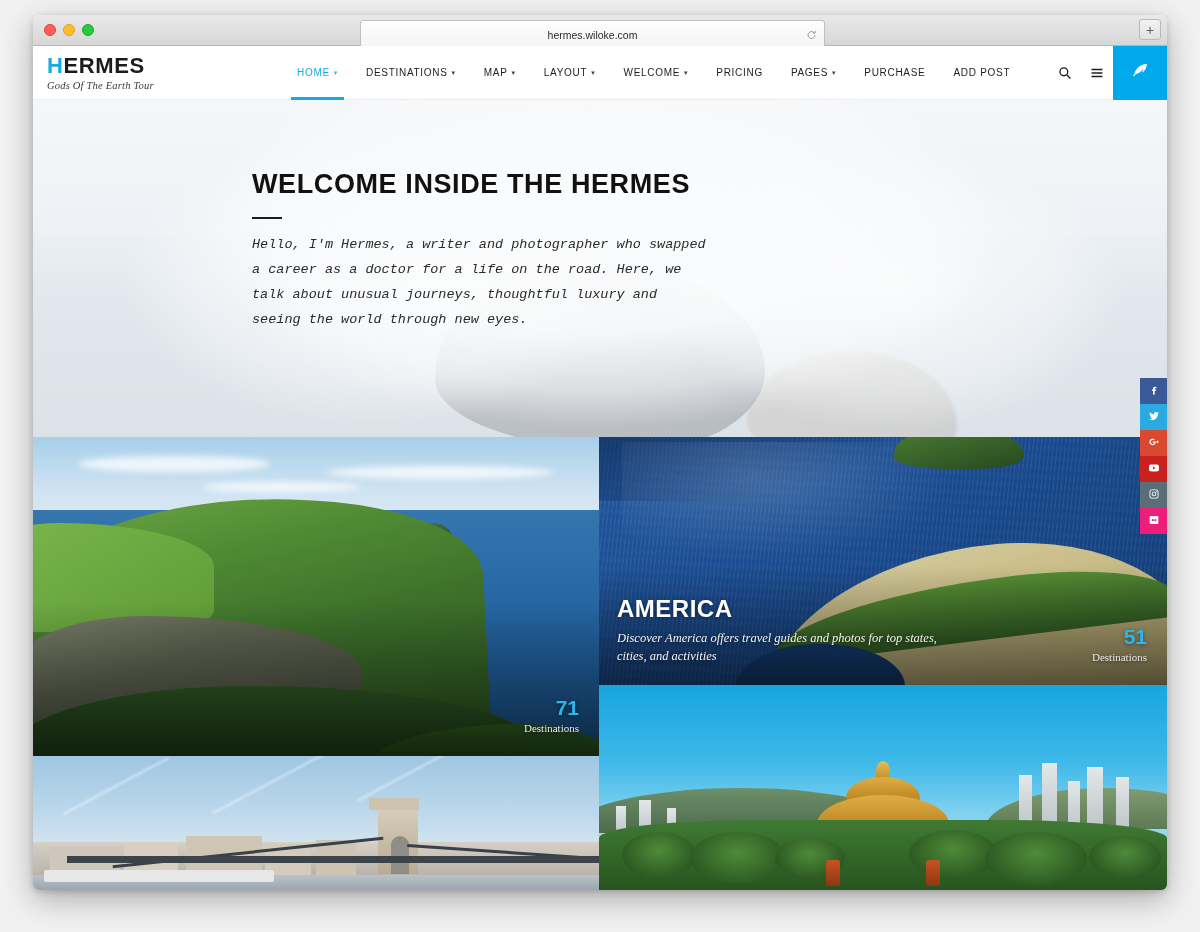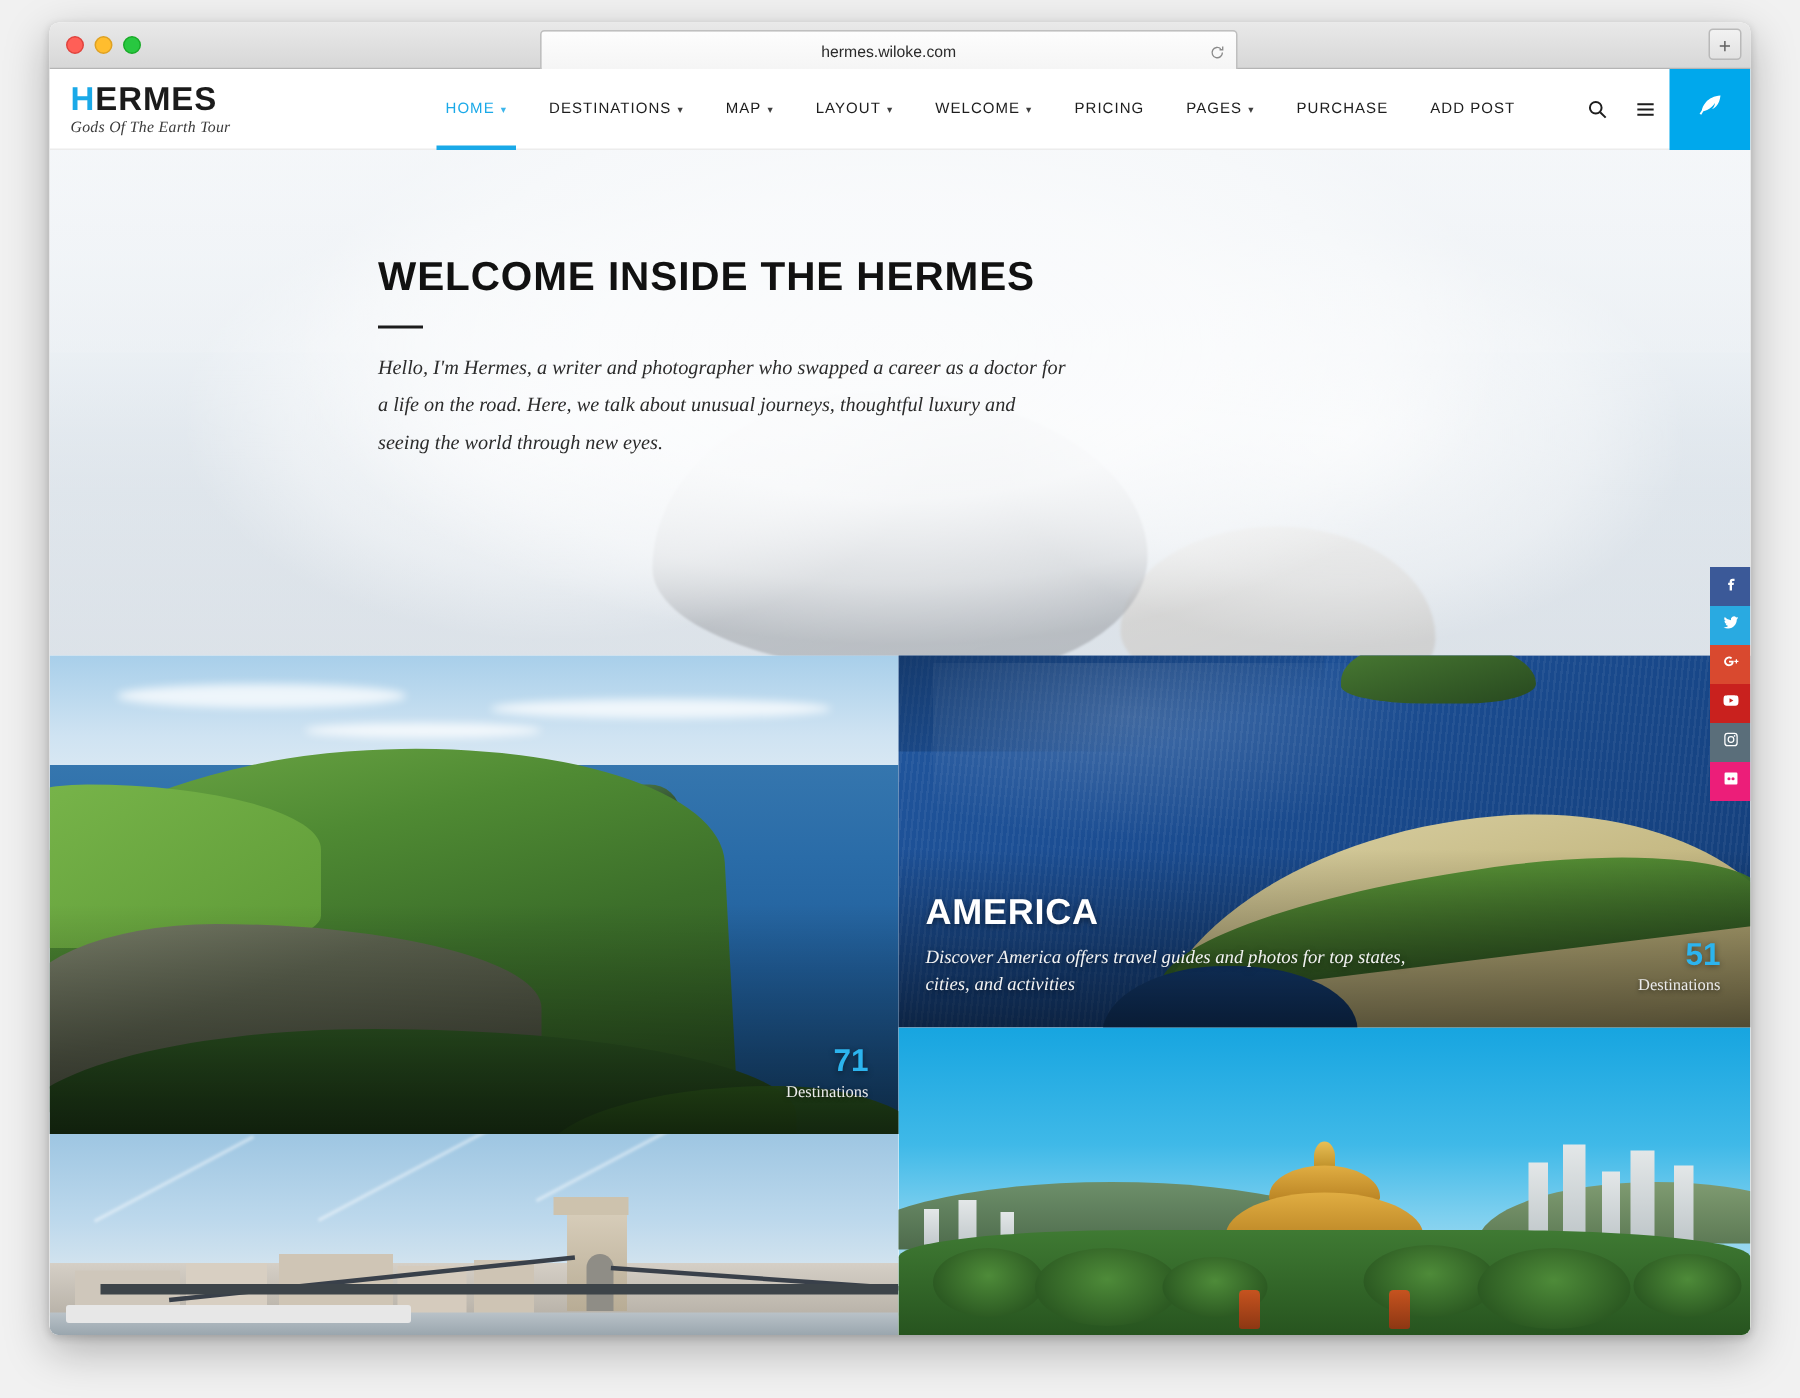--- a/index.html
+++ b/index.html
@@ -144,21 +144,21 @@
   }
   .hero-inner{
     position:absolute; left:219px; top:70px; width:460px; z-index:5;
   }
   .hero-title{
     font-size:27px; font-weight:bold; letter-spacing:.6px;
     color:#111; line-height:1.1;
   }
   .hero-rule{ width:30px;height:2px;background:#1c1c1c;margin:17px 0 14px; }
   .hero-text{
-    font-family:Liberation Serif, serif; font-style:italic;
+    font-family:Liberation Mono, monospace; font-style:italic;
     font-size:13.5px; line-height:1.85; color:#2b2b2b;
   }
 
   
   .grid{
     position:relative; height:453px; display:flex;
   }
   .col{ position:relative; }
   .col-left{ width:566px; }
   .col-right{ width:568px; display:flex; flex-direction:column; }

